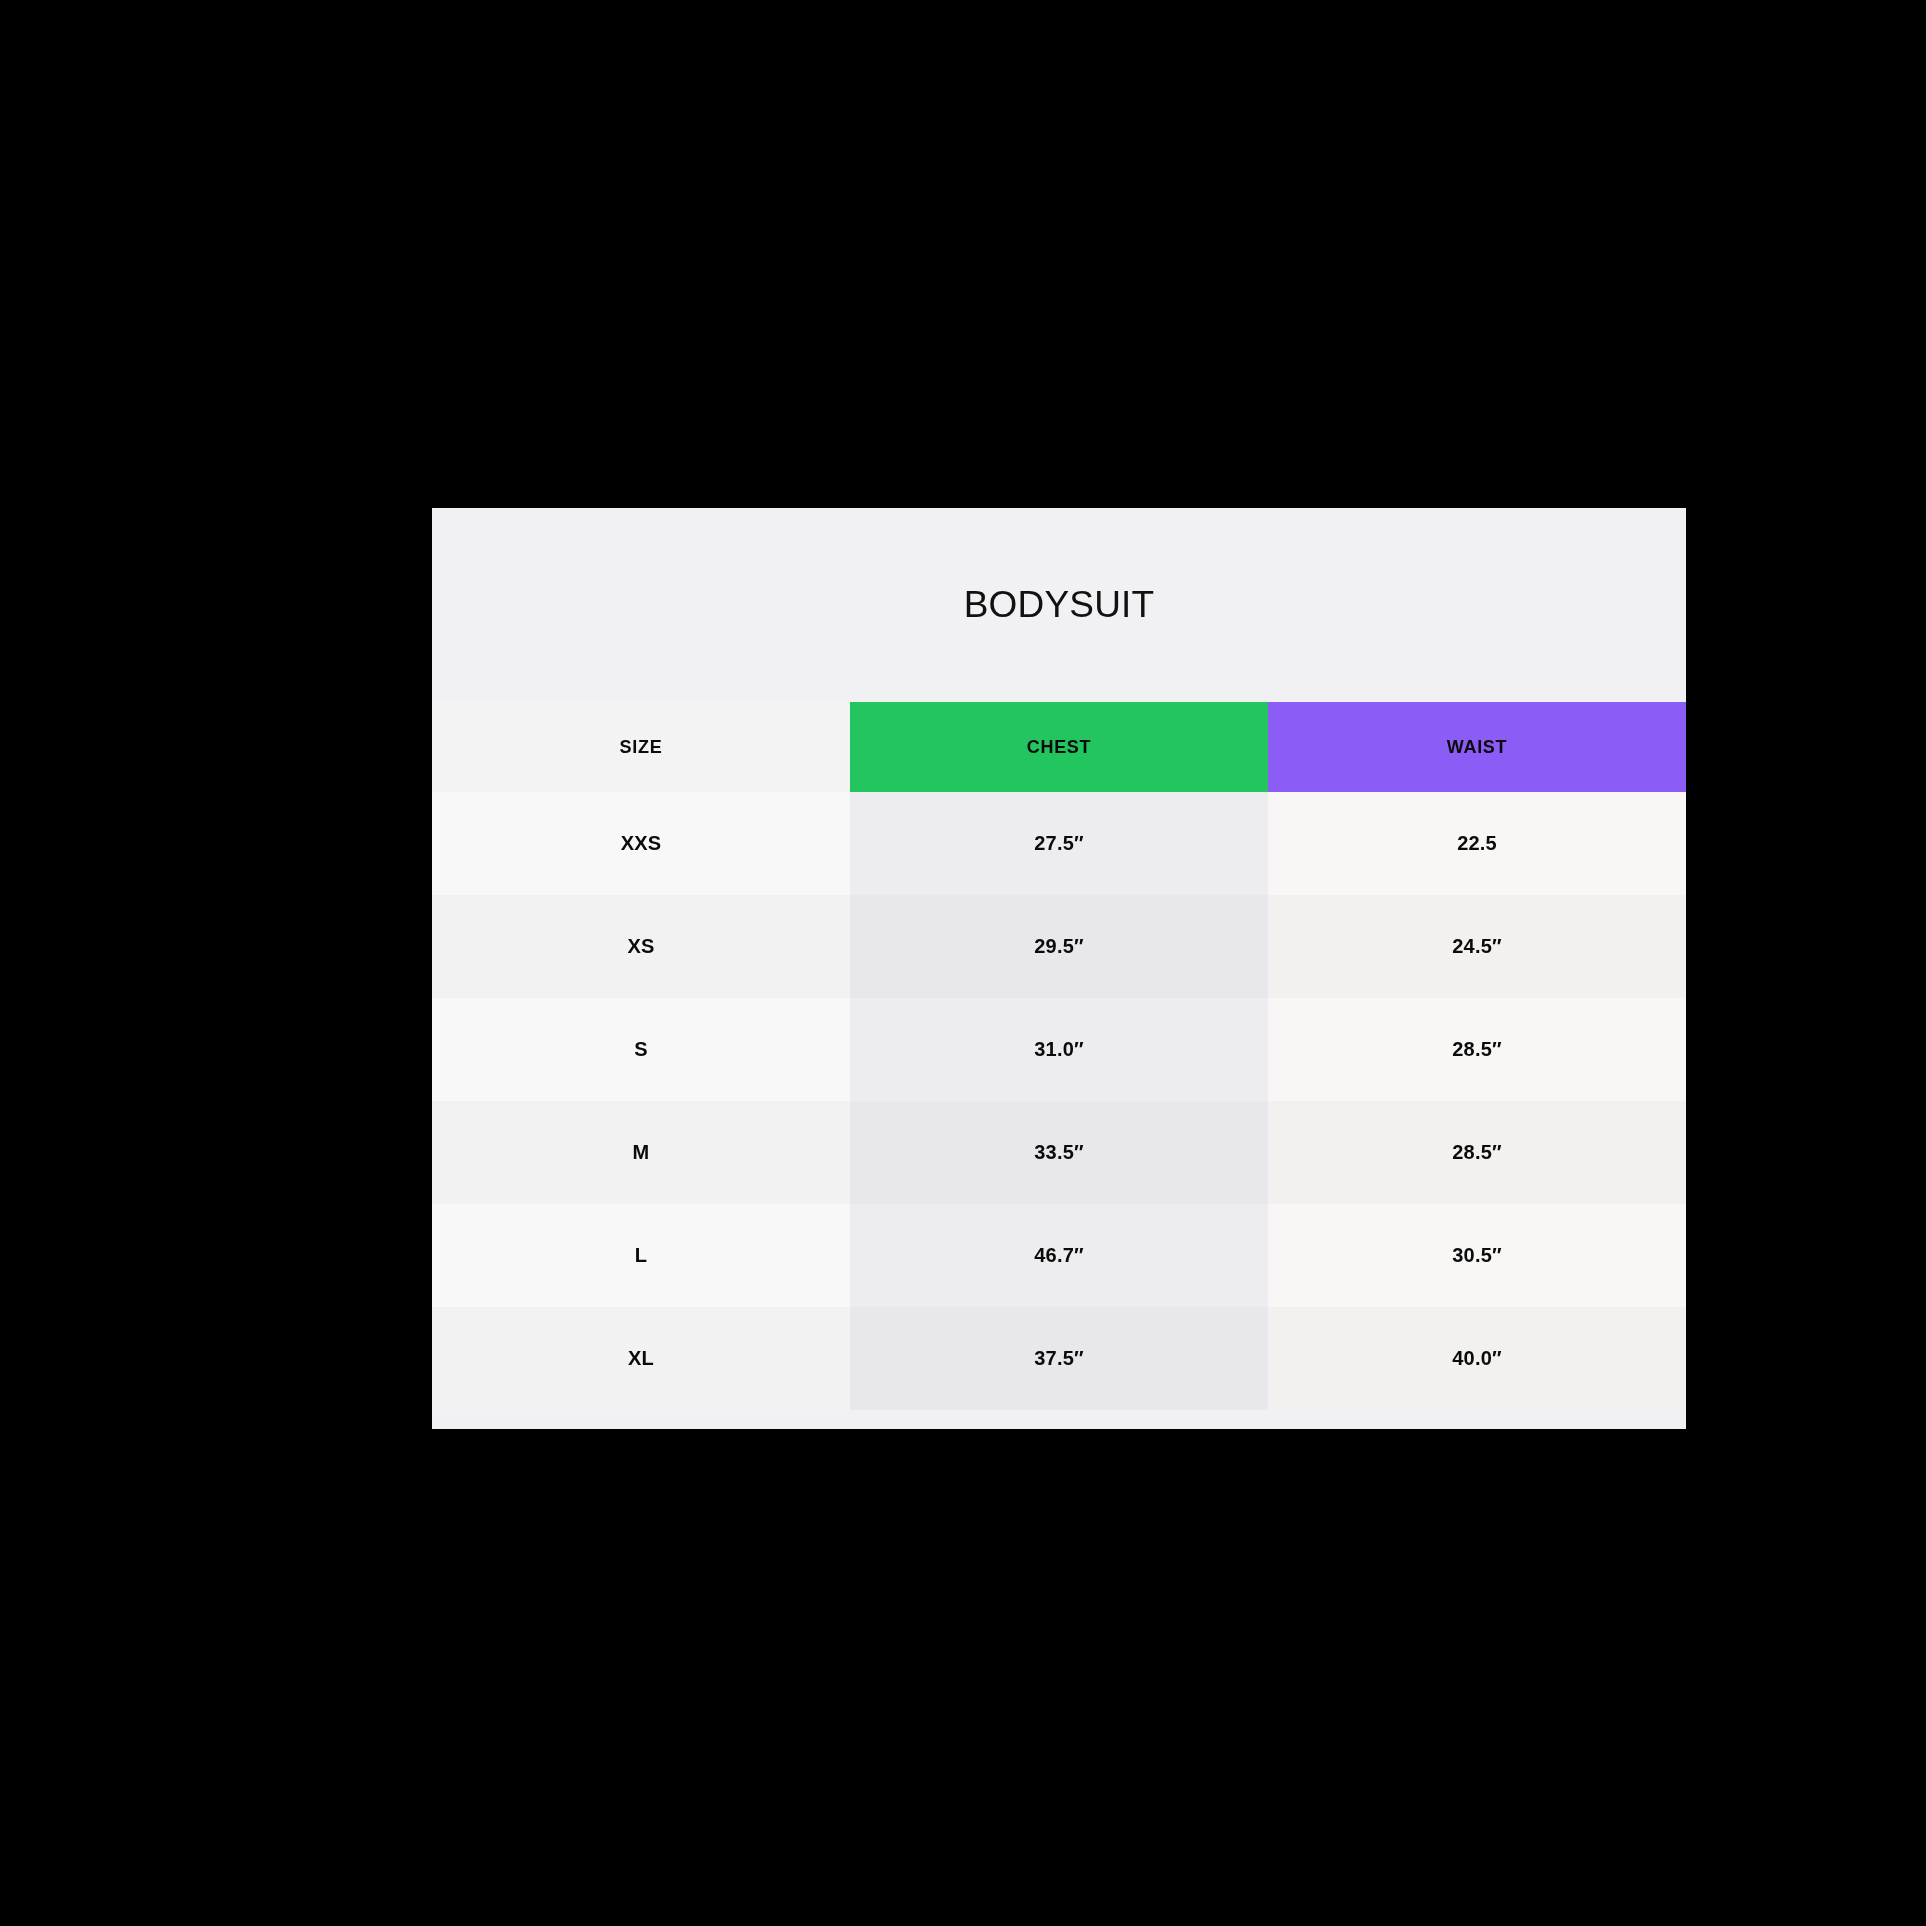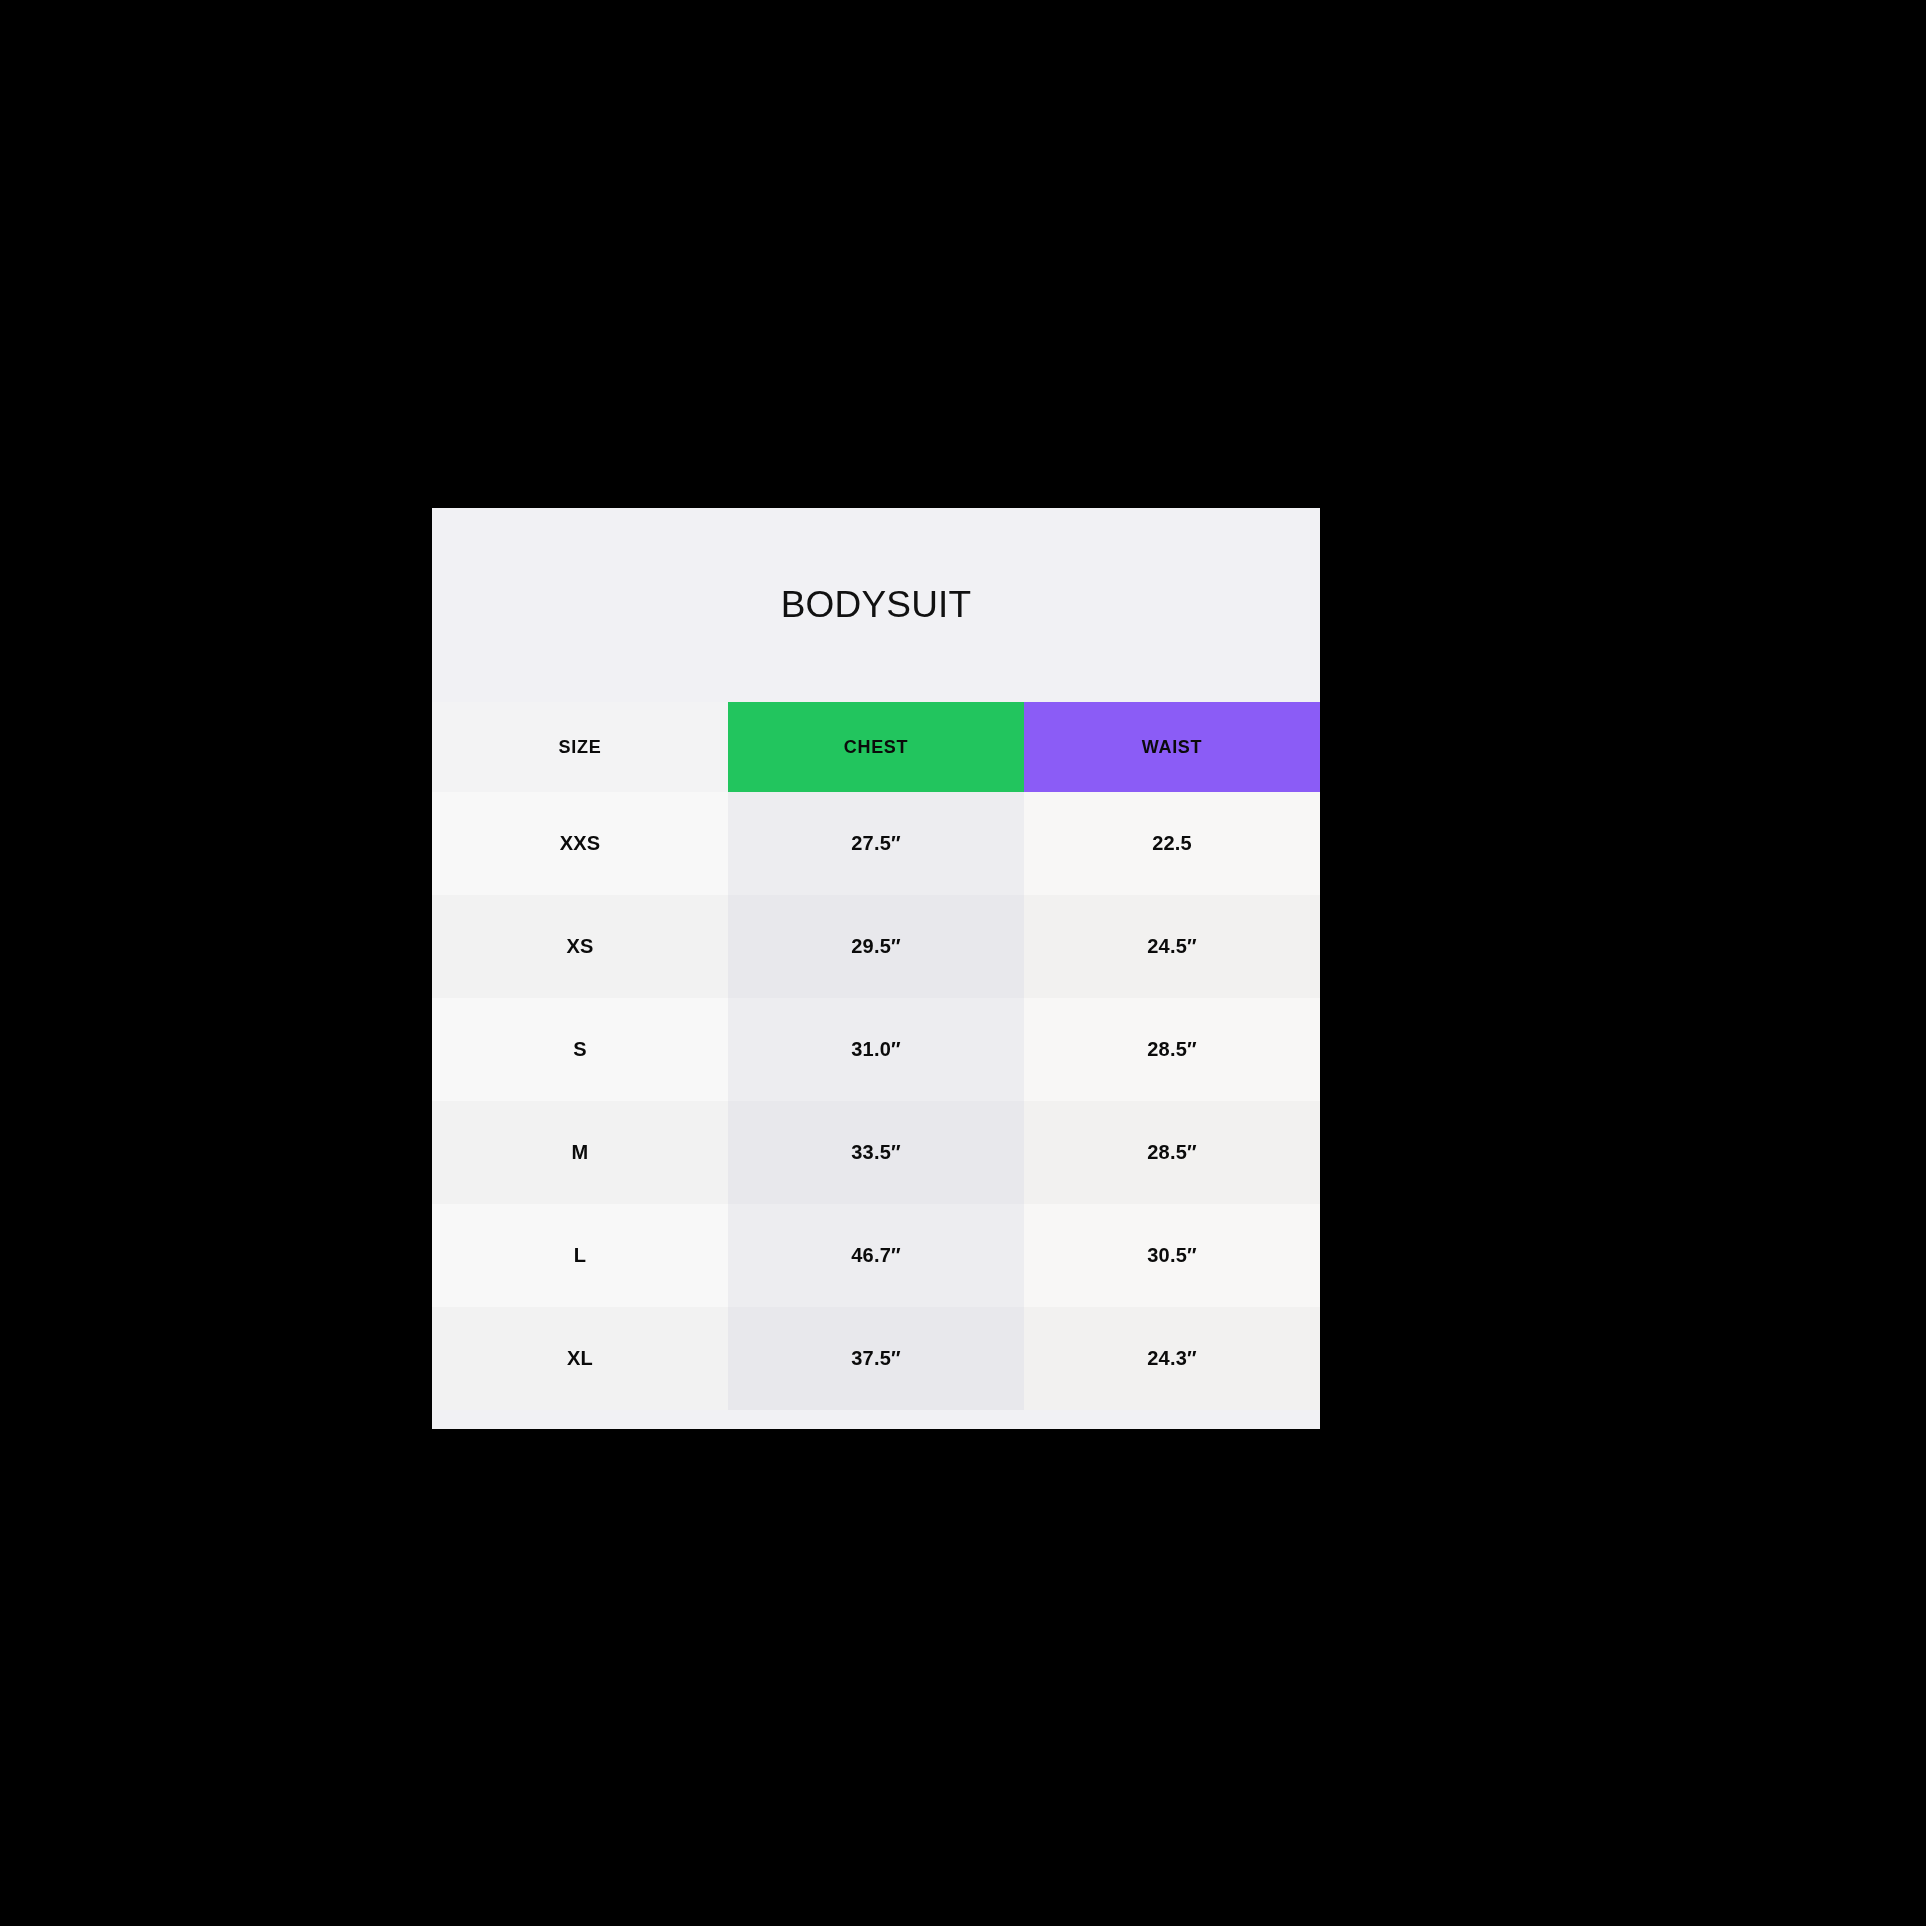--- a/index.html
+++ b/index.html
@@ -12,21 +12,21 @@
     height: 1926px;
     position: relative;
     font-family: "Liberation Sans", sans-serif;
     overflow: hidden;
   }
 
   #size-chart-card {
     position: absolute;
     left: 432px;
     top: 508px;
-    width: 888px;
+    width: 1254px;
     height: 921px;
     background: #f1f1f4;
     box-sizing: border-box;
   }
 
   #chart-title {
     position: absolute;
     left: 0;
     top: 0;
     width: 100%;
@@ -136,19 +136,19 @@
         <td class="col-waist-cell">28.5″</td>
       </tr>
       <tr>
         <td class="col-size-cell">L</td>
         <td class="col-chest-cell">46.7″</td>
         <td class="col-waist-cell">30.5″</td>
       </tr>
       <tr>
         <td class="col-size-cell">XL</td>
         <td class="col-chest-cell">37.5″</td>
-        <td class="col-waist-cell">24.3″</td>
+        <td class="col-waist-cell">40.0″</td>
       </tr>
     </tbody>
   </table>
 
 </div>
 
 
 </body></html>

